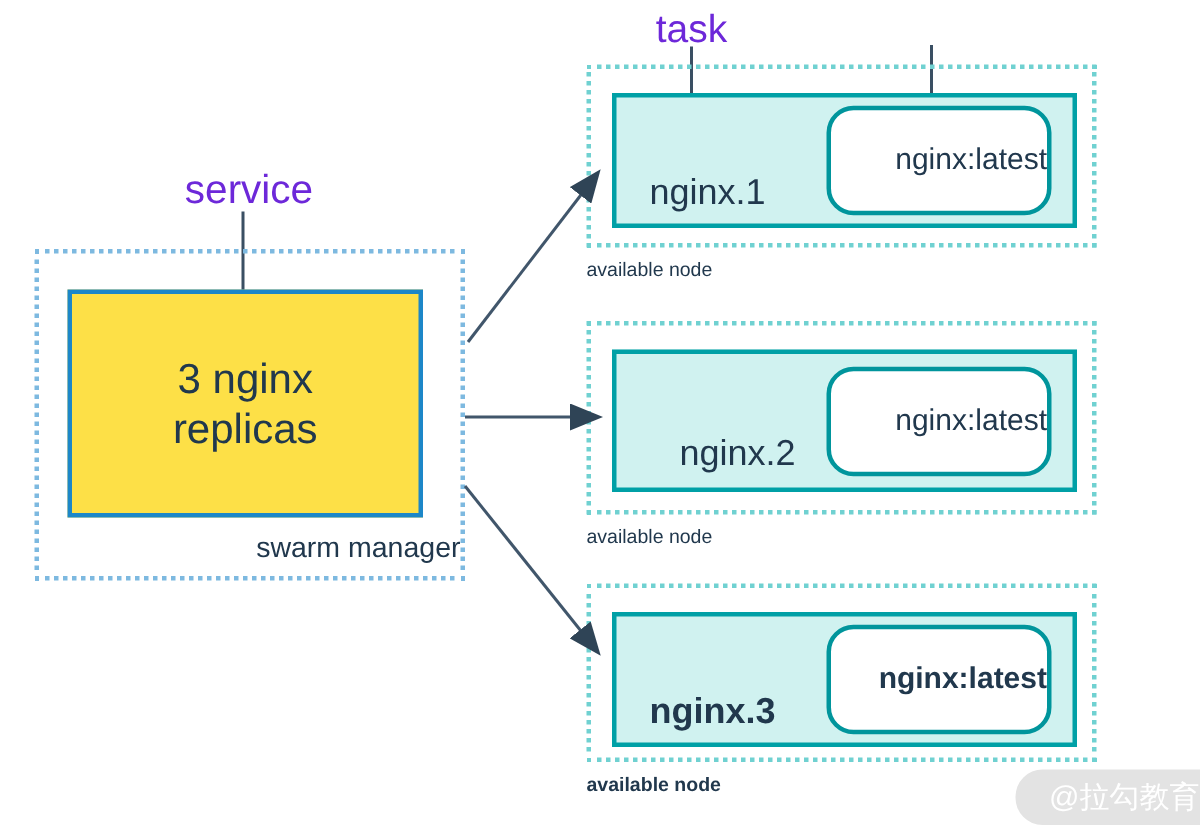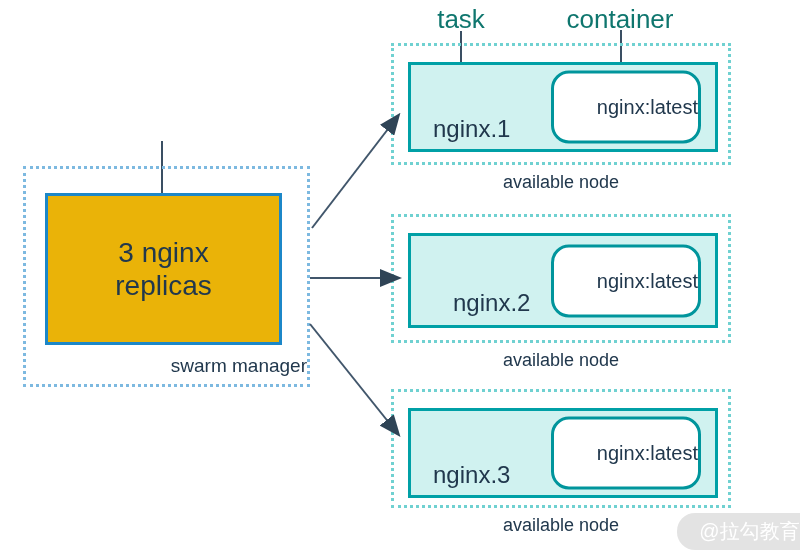--- a/index.html
+++ b/index.html
@@ -3,84 +3,84 @@
 <meta charset="utf-8">
 <style>
   html,body { margin:0; padding:0; background:#ffffff; }
   .canvas {
     position:relative; width:800px; height:552px; background:#ffffff;
     overflow:hidden; font-family:"Liberation Sans", sans-serif; color:#21384d;
   }
   * { box-sizing:border-box; }
 
   
-  .lbl { position:absolute; transform:translateX(-50%); font-size:26px; white-space:nowrap; color:#0f766e; }
+  .lbl { position:absolute; transform:translateX(-50%); font-size:26px; white-space:nowrap; color:#6d28d9; }
   .service-lbl   { left:166px; top:111px; font-size:27px; }
   .task-lbl      { left:461px; top:4px; }
   .container-lbl { left:620px; top:4px; }
   .pointer-line { position:absolute; width:2px; background:#3a4f63; }
   .service-line   { left:161px; top:141px; height:87px; }
   .task-line      { left:460px; top:31px;  height:51px; }
   .container-line { left:620px; top:30px;  height:53px; }
 
   
   .manager-outer {
     position:absolute; left:23px; top:166px; width:287px; height:221px;
     border:3px dotted #7db9e0;
   }
   .manager-inner {
     position:absolute; left:19px; top:24px; width:237px; height:152px;
-    background:#eab308; border:3px solid #1c87c8;
+    background:#fde047; border:3px solid #1c87c8;
     display:flex; align-items:center; justify-content:center;
   }
   .manager-text { font-size:28px; line-height:33px; text-align:center; max-width:170px; }
   .manager-caption {
     position:absolute; bottom:7px; left:0; width:100%;
     text-align:right; font-size:19px;
   }
 
   
   .node { position:absolute; left:391px; width:340px; }
   .node-1 { top:43px;  } .node-1 .node-dotted { height:122px; }
   .node-2 { top:214px; } .node-2 .node-dotted { height:129px; }
-  .node-3 { top:389px; } .node-3 .node-dotted { height:119px; }
+  .node-3 { top:389px;font-weight:bold; } .node-3 .node-dotted { height:119px; }
   .node-dotted { position:relative; width:340px; border:3px dotted #70d1d1; }
   .node-box {
     position:absolute; left:14px; top:16px; width:310px; height:90px;
     background:#d0f2f0; border:3px solid #00a0a6;
     display:flex; align-items:center;
   }
   .node-2 .node-box { height:95px;padding-left:20px; }
   .task-name { margin-left:22px; font-size:24px;margin-top:44px; }
   .container-box {
     position:absolute; left:140px; top:50%; transform:translateY(-50%);
     width:150px; height:73px; background:#ffffff;
     border:3px solid #00959c; border-radius:18px;
     display:flex; align-items:center; justify-content:flex-end;
   }
   .container-box span { font-size:20px; }
-  .node-caption { width:340px; text-align:center; font-size:18px; margin-top:7px; }
+  .node-caption { width:340px; font-size:13px; margin-top:7px; }
 
   
   .arrows { position:absolute; left:0; top:0; pointer-events:none; }
 
   
   .watermark {
     position:absolute; left:677px; top:513px; width:145px; height:37px;
     background:#e3e3e3; border-radius:18px; color:#ffffff; font-size:20px;
     display:flex; align-items:center; justify-content:center;
   }
 </style>
 </head>
 <body>
 
 <div class="canvas">
 
+  <div class="lbl service-lbl">service</div>
   <div class="lbl task-lbl">task</div>
-  <div class="lbl container-lbl">container</div>
   <div class="pointer-line service-line"></div>
   <div class="pointer-line task-line"></div>
   <div class="pointer-line container-line"></div>
 
   <div class="manager-outer">
     <div class="manager-inner">
       <div class="manager-text">3 nginx replicas</div>
     </div>
     <div class="manager-caption">swarm manager</div>
   </div>

